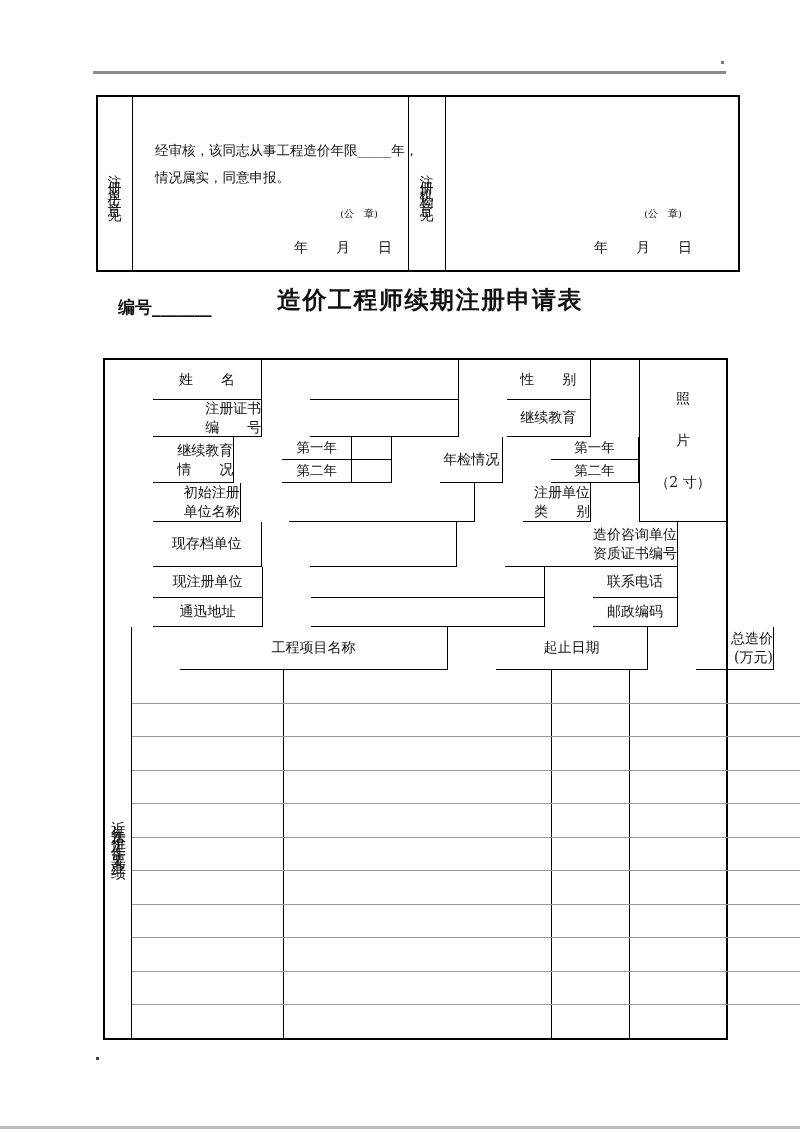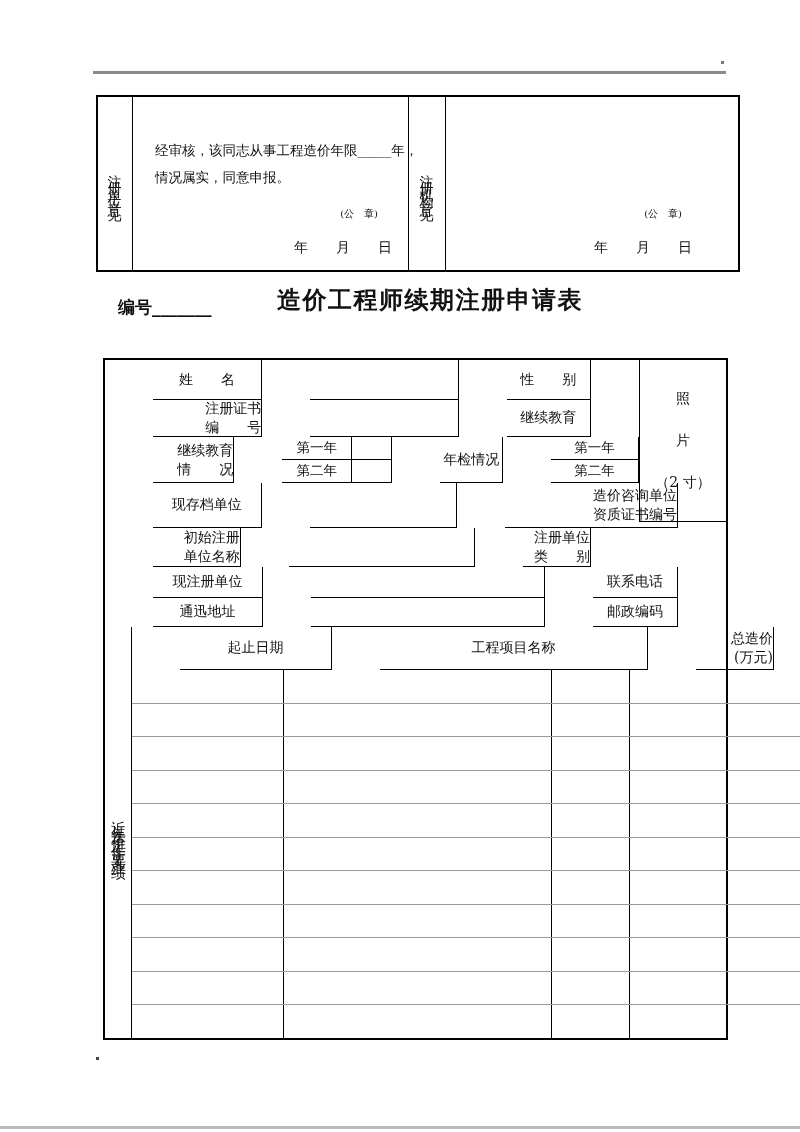--- a/index.html
+++ b/index.html
@@ -151,64 +151,64 @@
             <div class="sub-lab-r">第一年</div>
             <div class="sub-val"></div>
           </div>
           <div class="sub-row">
             <div class="sub-lab-r">第二年</div>
             <div class="sub-val"></div>
           </div>
         </div>
       </div>
 
+      <div class="frow w-rows h39">
+        <div class="cell w114 two-line">
+          <span>初始注册</span>
+          <span>单位名称</span>
+        </div>
+        <div class="cell w243"></div>
+        <div class="cell w88 two-line">
+          <span>注册单位</span>
+          <span>类　　别</span>
+        </div>
+        <div class="cell fill last"></div>
+      </div>
+
       <div class="frow h45">
         <div class="cell w114">现存档单位</div>
         <div class="cell w155"></div>
         <div class="cell w181 two-line">
           <span>造价咨询单位</span>
           <span>资质证书编号</span>
         </div>
         <div class="cell fill last"></div>
       </div>
 
-      <div class="frow w-rows h39">
-        <div class="cell w114 two-line">
-          <span>初始注册</span>
-          <span>单位名称</span>
-        </div>
-        <div class="cell w243"></div>
-        <div class="cell w88 two-line">
-          <span>注册单位</span>
-          <span>类　　别</span>
-        </div>
-        <div class="cell fill last"></div>
-      </div>
-
       <div class="frow h31">
         <div class="cell w114">现注册单位</div>
         <div class="cell w243"></div>
         <div class="cell w88">联系电话</div>
         <div class="cell fill last"></div>
       </div>
 
       <div class="frow h29">
         <div class="cell w114">通迅地址</div>
         <div class="cell w243"></div>
         <div class="cell w88">邮政编码</div>
         <div class="cell fill last"></div>
       </div>
     </div>
 
     <div id="perf-block">
       <div class="vlabel" id="perf-side">近年造价工作主要业绩</div>
       <div id="perf-main">
         <div id="perf-header">
+          <div class="cell c2">工程项目名称</div>
           <div class="cell c1">起止日期</div>
-          <div class="cell c2">工程项目名称</div>
           <div class="cell c3 two-line">
             <span>总造价</span>
             <span>(万元)</span>
           </div>
           <div class="cell c4 two-line">
             <span>负责工作</span>
             <span>内　　容</span>
           </div>
         </div>
         <div id="perf-rows">

